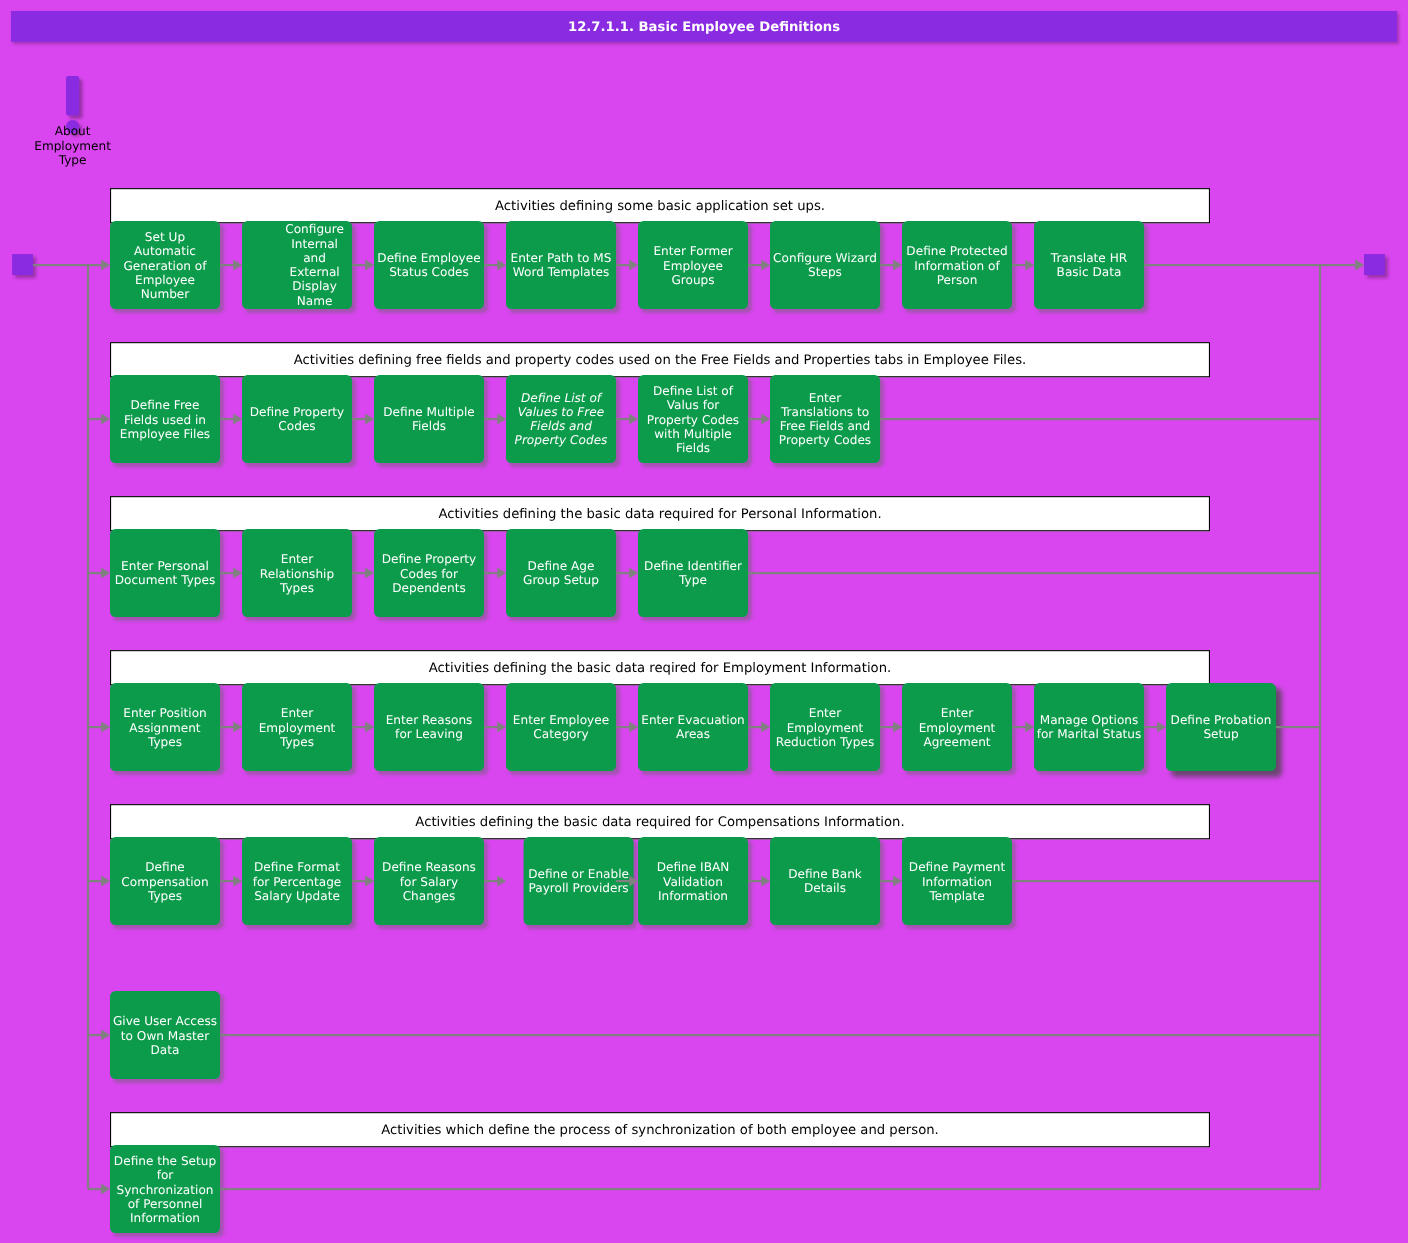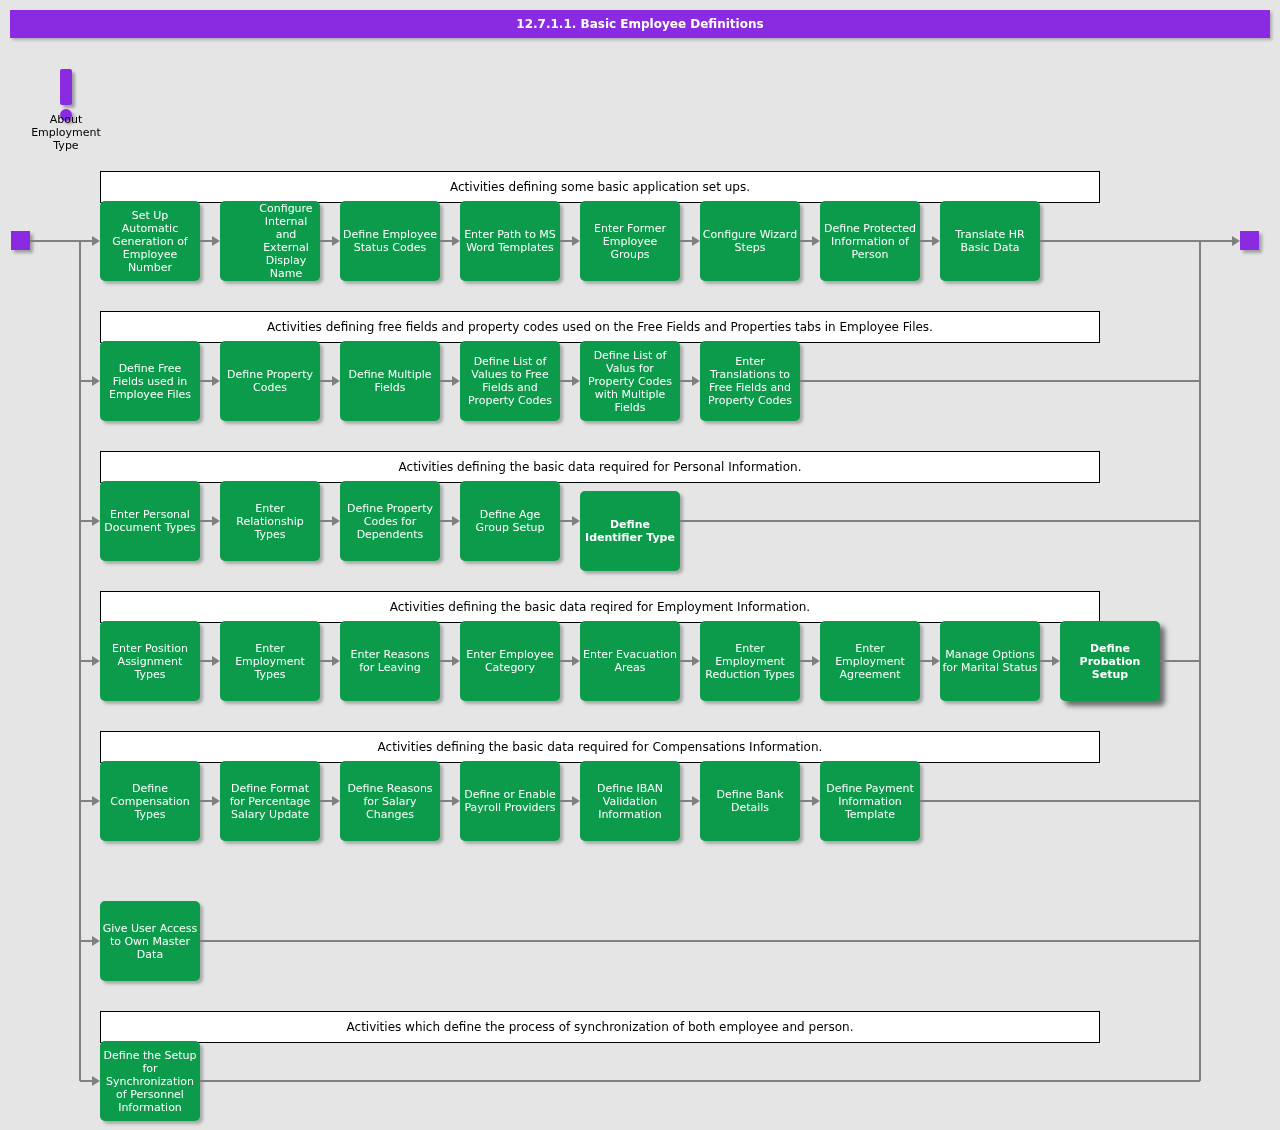--- a/index.html
+++ b/index.html
@@ -1,17 +1,17 @@
 <!DOCTYPE html>
 <html><head>
 <meta charset="utf-8">
 <style>
   * { margin:0; padding:0; box-sizing:border-box; }
   body { background:#ffffff; font-family:"DejaVu Sans","Liberation Sans",sans-serif; }
-  #canvas { position:relative; width:1280px; height:1130px; background:#e5e5e5; overflow:hidden; }
+  #canvas { position:relative; width:1280px; height:1130px; background:#d946ef; overflow:hidden; }
 
   .titlebar {
     position:absolute; left:10px; top:10px; width:1260px; height:28px;
     background:#8A2BE2; color:#ffffff; font-size:12px; font-weight:bold;
     display:flex; align-items:center; justify-content:center;
     box-shadow:2px 2px 3px rgba(0,0,0,0.25);
   }
 
   .excl-bar {
     position:absolute; left:60px; top:69px; width:12px; height:36px;
@@ -35,21 +35,21 @@
   }
 
   .task {
     position:absolute; width:100px; height:80px;
     background:#0C9B4B; border-radius:5px; color:#ffffff;
     font-size:11px; line-height:13px; text-align:center;
     display:flex; align-items:center; justify-content:center;
     padding:2px; box-shadow:3px 3px 3px rgba(100,100,100,0.45);
     cursor:pointer;
   }
-  .task-hl { box-shadow:5px 5px 5px rgba(70,70,70,0.75);font-weight:bold; }
+  .task-hl { box-shadow:5px 5px 5px rgba(70,70,70,0.75); }
 
   .hline, .harrow {
     position:absolute; height:1.5px; background:#808080;
   }
   .harrow::after {
     content:""; position:absolute; right:-8px; top:-4px;
     border-left:8px solid #808080; border-top:5px solid transparent; border-bottom:5px solid transparent;
   }
   .vline { position:absolute; width:1.5px; background:#808080; }
 
@@ -91,37 +91,37 @@
   <div class="harrow" style="left:560px; top:240px; width:12px;"></div>
   <div class="harrow" style="left:680px; top:240px; width:12px;"></div>
   <div class="harrow" style="left:800px; top:240px; width:12px;"></div>
   <div class="harrow" style="left:920px; top:240px; width:12px;"></div>
   <div class="harrow" style="left:1040px; top:240px; width:192px;"></div>
 
   <div class="rowheader" style="top:311px;">Activities defining free fields and property codes used on the Free Fields and Properties tabs in Employee Files.</div>
   <div class="task" style="left:100px; top:341px;">Define Free Fields used in Employee Files</div>
   <div class="task" style="left:220px; top:341px;">Define Property Codes</div>
   <div class="task" style="left:340px; top:341px;">Define Multiple Fields</div>
-  <div class="task" style="left:460px; top:341px;">Define List of Values to Free Fields and Property Codes</div>
+  <div class="task" style="left:460px; top:341px;font-style:italic;">Define List of Values to Free Fields and Property Codes</div>
   <div class="task" style="left:580px; top:341px;">Define List of Valus for Property Codes with Multiple Fields</div>
   <div class="task" style="left:700px; top:341px;">Enter Translations to Free Fields and Property Codes</div>
   <div class="harrow" style="left:80px; top:380px; width:12px;"></div>
   <div class="harrow" style="left:200px; top:380px; width:12px;"></div>
   <div class="harrow" style="left:320px; top:380px; width:12px;"></div>
   <div class="harrow" style="left:440px; top:380px; width:12px;"></div>
   <div class="harrow" style="left:560px; top:380px; width:12px;"></div>
   <div class="harrow" style="left:680px; top:380px; width:12px;"></div>
   <div class="hline" style="left:800px; top:380px; width:400px;"></div>
 
   <div class="rowheader" style="top:451px;">Activities defining the basic data required for Personal Information.</div>
   <div class="task" style="left:100px; top:481px;">Enter Personal Document Types</div>
   <div class="task" style="left:220px; top:481px;">Enter Relationship Types</div>
   <div class="task" style="left:340px; top:481px;">Define Property Codes for Dependents</div>
   <div class="task" style="left:460px; top:481px;">Define Age Group Setup</div>
-  <div class="task" style="left:580px; top:491px;font-weight:bold;">Define Identifier Type</div>
+  <div class="task" style="left:580px; top:481px;">Define Identifier Type</div>
   <div class="harrow" style="left:80px; top:520px; width:12px;"></div>
   <div class="harrow" style="left:200px; top:520px; width:12px;"></div>
   <div class="harrow" style="left:320px; top:520px; width:12px;"></div>
   <div class="harrow" style="left:440px; top:520px; width:12px;"></div>
   <div class="harrow" style="left:560px; top:520px; width:12px;"></div>
   <div class="hline" style="left:680px; top:520px; width:520px;"></div>
 
   <div class="rowheader" style="top:591px;">Activities defining the basic data reqired for Employment Information.</div>
   <div class="task" style="left:100px; top:621px;">Enter Position Assignment Types</div>
   <div class="task" style="left:220px; top:621px;">Enter Employment Types</div>
@@ -140,21 +140,21 @@
   <div class="harrow" style="left:680px; top:660px; width:12px;"></div>
   <div class="harrow" style="left:800px; top:660px; width:12px;"></div>
   <div class="harrow" style="left:920px; top:660px; width:12px;"></div>
   <div class="harrow" style="left:1040px; top:660px; width:12px;"></div>
   <div class="hline" style="left:1160px; top:660px; width:40px;"></div>
 
   <div class="rowheader" style="top:731px;">Activities defining the basic data required for Compensations Information.</div>
   <div class="task" style="left:100px; top:761px;">Define Compensation Types</div>
   <div class="task" style="left:220px; top:761px;">Define Format for Percentage Salary Update</div>
   <div class="task" style="left:340px; top:761px;">Define Reasons for Salary Changes</div>
-  <div class="task" style="left:460px; top:761px;">Define or Enable Payroll Providers</div>
+  <div class="task" style="left:476px; top:761px;">Define or Enable Payroll Providers</div>
   <div class="task" style="left:580px; top:761px;">Define IBAN Validation Information</div>
   <div class="task" style="left:700px; top:761px;">Define Bank Details</div>
   <div class="task" style="left:820px; top:761px;">Define Payment Information Template</div>
   <div class="harrow" style="left:80px; top:800px; width:12px;"></div>
   <div class="harrow" style="left:200px; top:800px; width:12px;"></div>
   <div class="harrow" style="left:320px; top:800px; width:12px;"></div>
   <div class="harrow" style="left:440px; top:800px; width:12px;"></div>
   <div class="harrow" style="left:560px; top:800px; width:12px;"></div>
   <div class="harrow" style="left:680px; top:800px; width:12px;"></div>
   <div class="harrow" style="left:800px; top:800px; width:12px;"></div>

